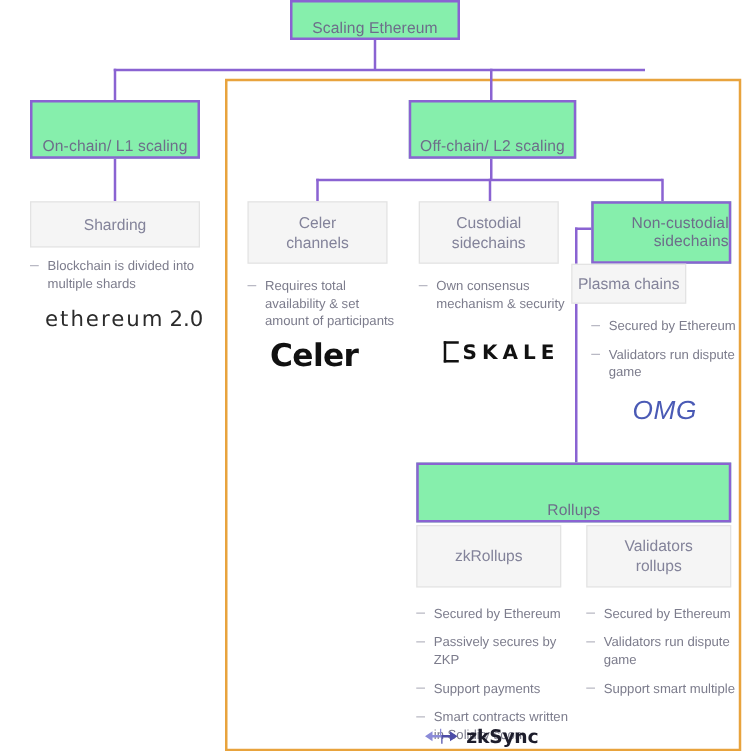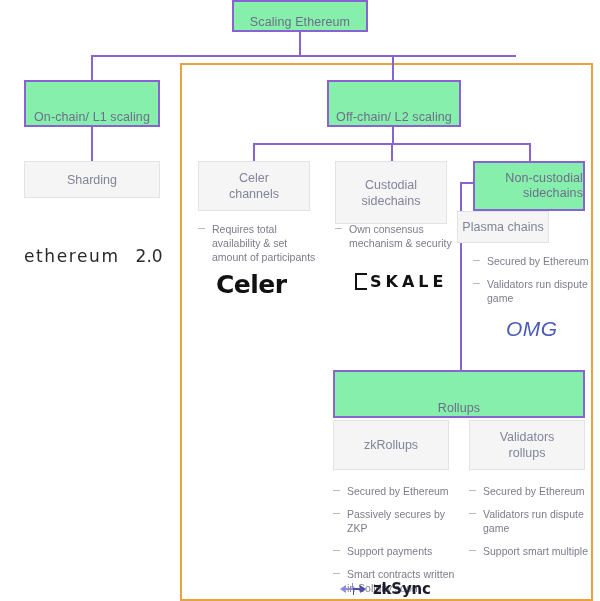--- a/index.html
+++ b/index.html
@@ -79,21 +79,21 @@
   
   .logo { position: absolute; display: flex; align-items: center; }
 
   .logo-eth {
     font-family: "DejaVu Sans", sans-serif;
     font-size: 17px;
     color: #2b2b2b;
     letter-spacing: 1.6px;
     white-space: nowrap;
   }
-  .logo-eth .ver { letter-spacing: 0px; margin-left: 16px; }
+  .logo-eth .ver { letter-spacing: 0px; margin-left: 4px; }
 
   .logo-celer {
     font-family: "DejaVu Sans", sans-serif;
     font-weight: bold;
     font-size: 25px;
     color: #111111;
     letter-spacing: -0.5px;
   }
 
   .logo-skale { display: flex; align-items: center; justify-content: center; }
@@ -161,42 +161,45 @@
   </div>
 
   <div class="abs node-purple" style="left:24px; top:80px; width:136px; height:47px;">
     <span>On-chain/ L1 scaling</span>
   </div>
 
   <div class="abs node-grey" style="left:24px; top:161px; width:136px; height:37px;">
     <span>Sharding</span>
   </div>
 
-
-  <div class="logo logo-eth" style="left:24px; top:246px;">
+  <div class="abs bullets" style="left:24px; top:206px; width:140px;">
+    <div class="bullet">Blockchain is divided into multiple shards</div>
+  </div>
+
+  <div class="logo logo-eth" style="left:36px; top:246px;">
     <span>ethereum</span>
     <span class="ver">2.0</span>
   </div>
 
   <div class="abs node-purple" style="left:327px; top:80px; width:134px; height:47px;">
     <span>Off-chain/ L2 scaling</span>
   </div>
 
   <div class="abs node-grey" style="left:198px; top:161px; width:112px; height:50px; flex-direction:column;">
     <span>Celer</span>
     <span>channels</span>
   </div>
   <div class="abs bullets" style="left:198px; top:222px; width:120px;">
     <div class="bullet">Requires total availability &amp; set amount of participants</div>
   </div>
   <div class="logo logo-celer" style="left:216px; top:270px;">
     <span>Celer</span>
   </div>
 
-  <div class="abs node-grey" style="left:335px; top:161px; width:112px; height:63px; flex-direction:column;">
+  <div class="abs node-grey" style="left:335px; top:161px; width:112px; height:50px; flex-direction:column;">
     <span>Custodial</span>
     <span>sidechains</span>
   </div>
   <div class="abs bullets" style="left:335px; top:222px; width:120px;">
     <div class="bullet">Own consensus mechanism &amp; security</div>
   </div>
   <div class="logo logo-skale" style="left:355px; top:272px;">
     <span class="bracket"></span>
     <span class="txt">SKALE</span>
   </div>

